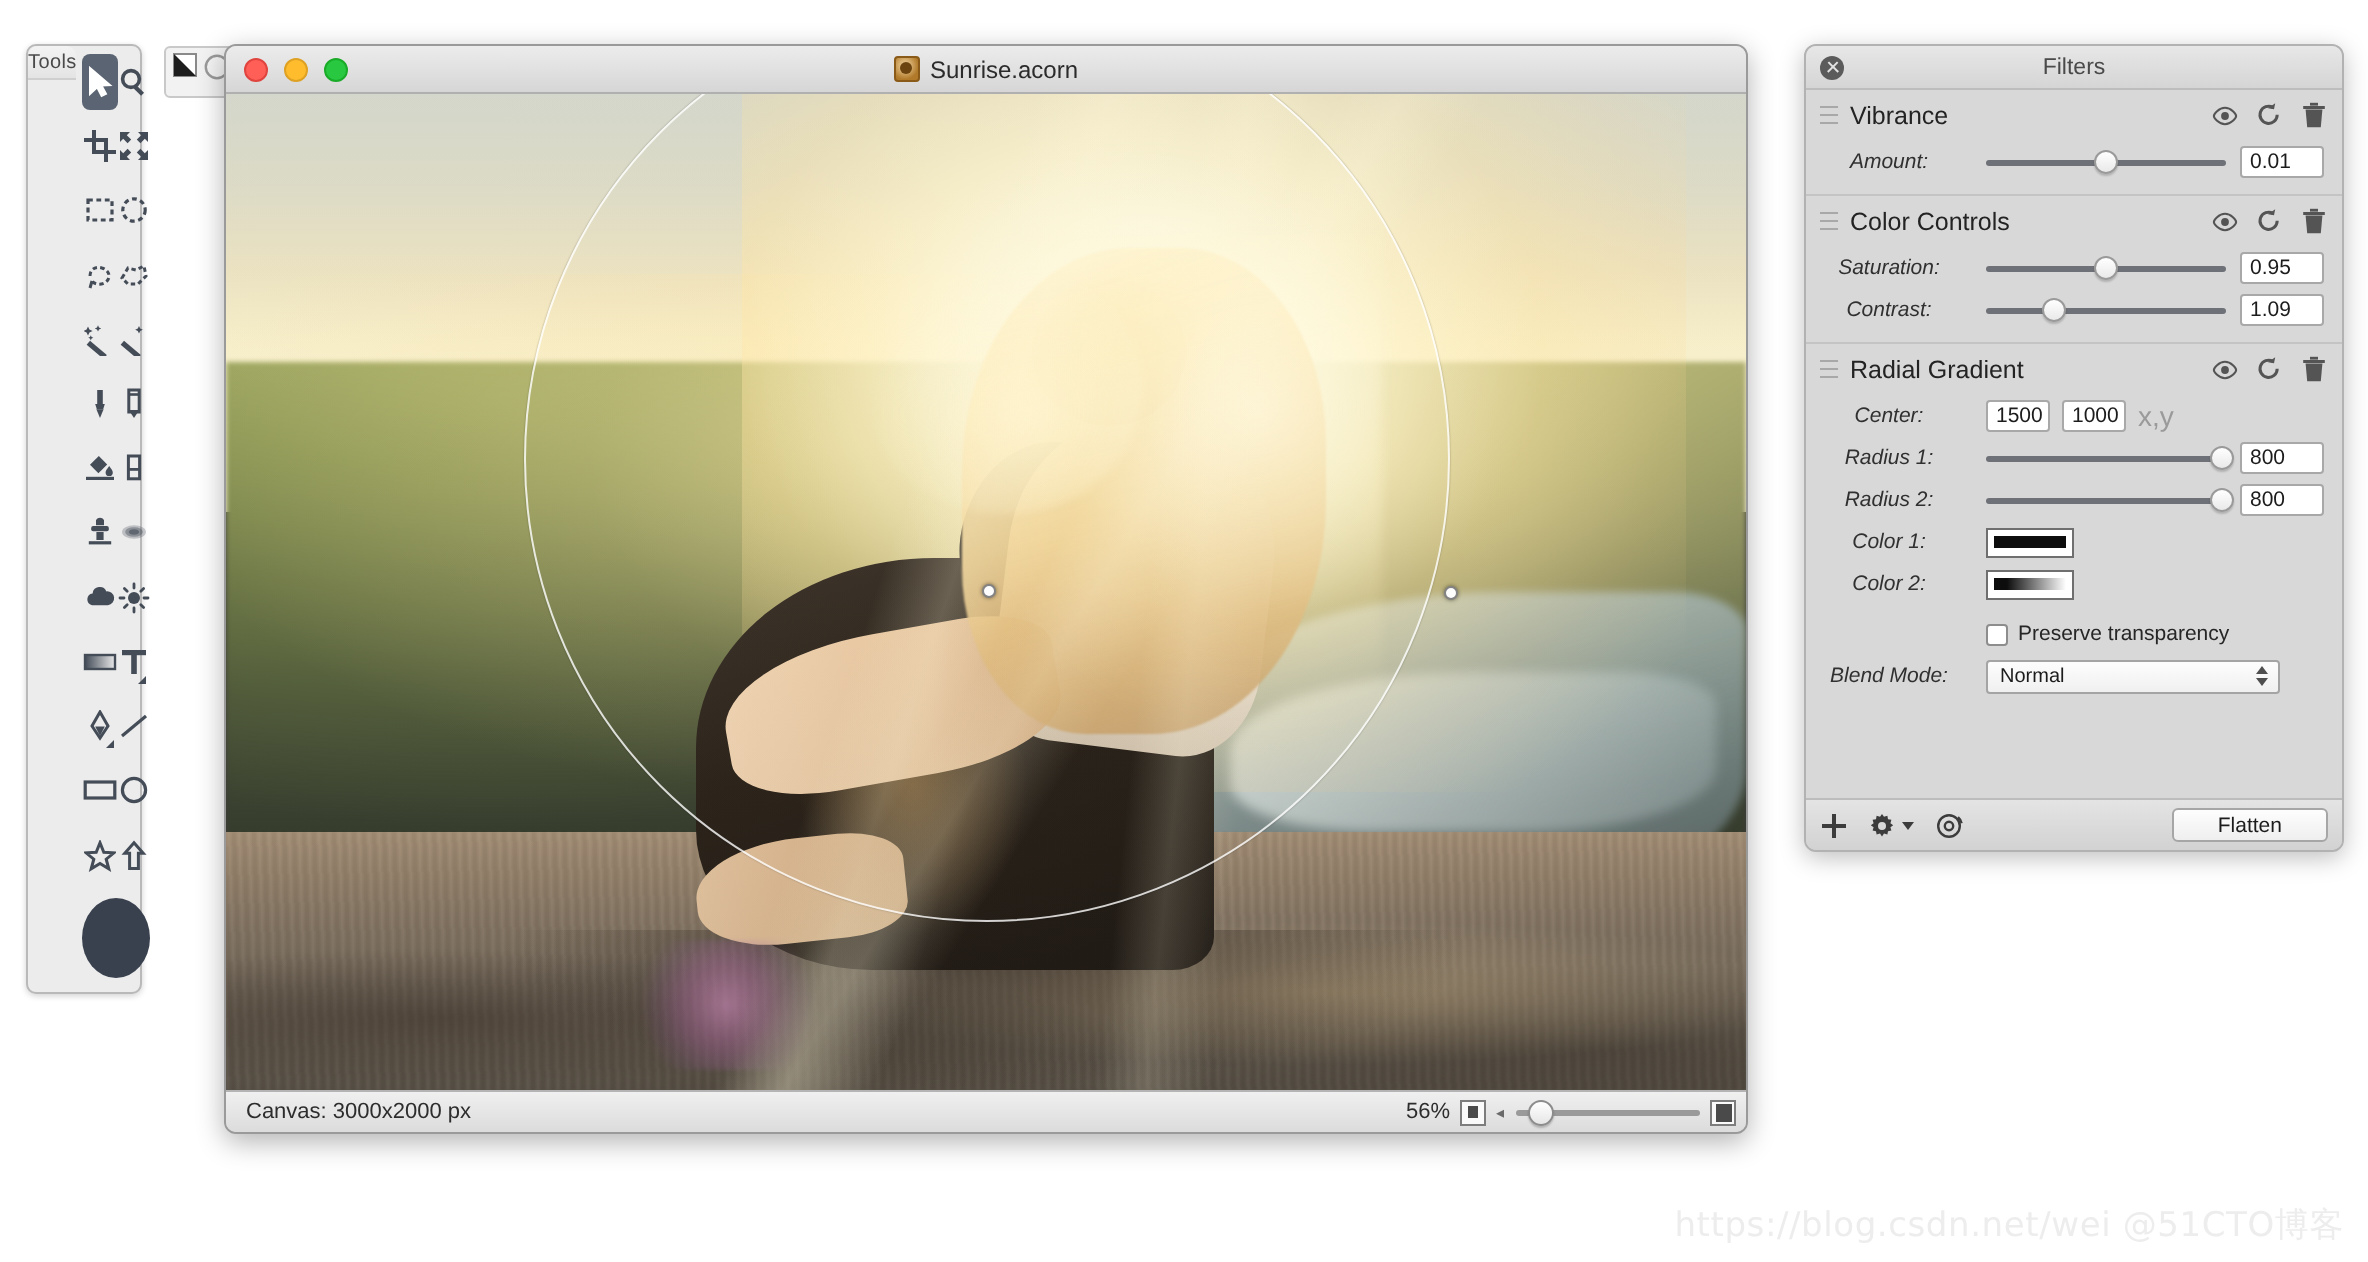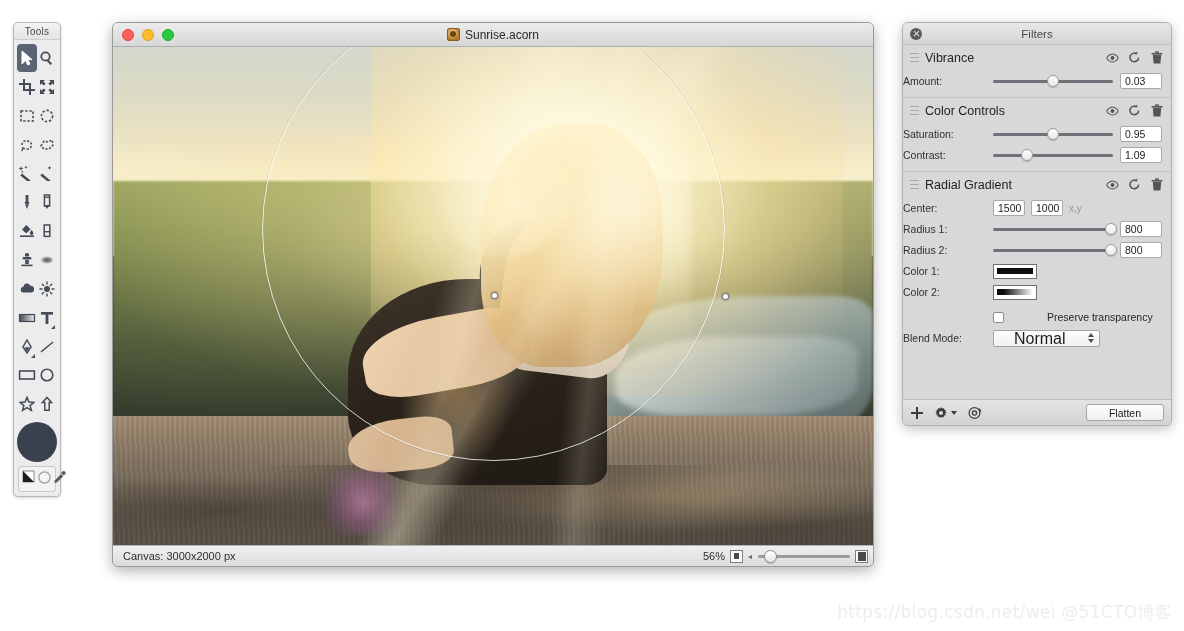--- a/index.html
+++ b/index.html
@@ -7,26 +7,26 @@
     width: 1184px; height: 631px;
     background: #ffffff;
     font-family: "Liberation Sans", sans-serif;
     overflow: hidden;
   }
   #root { position: relative; width: 1184px; height: 631px; }
 
   
   #tools-palette {
     position: absolute; left: 13px; top: 22px;
-    width: 48px; height: 475px;
+    width: 58px; height: 475px;
     background: #ececec;
     border: 1px solid #b9b9b9;
     border-radius: 5px;
     box-shadow: 0 1px 3px rgba(0,0,0,.18);
-    display: flex; flex-direction: column;
+    display: flex; flex-direction: row;
   }
   #tools-title {
     height: 17px; line-height: 17px;
     text-align: center;
     font-size: 10px; color: #4a4a4a;
     background: linear-gradient(#f3f3f3,#e4e4e4);
     border-bottom: 1px solid #cfcfcf;
     border-radius: 5px 5px 0 0;
     letter-spacing: .2px;
   }
@@ -380,23 +380,24 @@
   .filter-actions { margin-left: auto; display: flex; align-items: center; gap: 9px; }
   .fa-icon { width: 13px; height: 13px; display:flex; align-items:center; justify-content:center; }
   .fa-icon svg { fill: #545454; }
 
   .row {
     display: flex; align-items: center;
     height: 20px; margin: 1px 0;
     padding-right: 9px;
   }
   .row-label {
-    width: 90px; text-align: left;
+    width: 90px; text-align: center;
     font-size: 10.5px; color: #303030;
     padding-right: 7px;
+    font-style: italic;
   }
   .slider {
     position: relative;
     flex: 1; height: 14px;
     margin-right: 7px;
     display:flex; align-items:center;
   }
   .slider .track {
     position:absolute; left:0; right:0; top: 6px;
     height: 2.5px; background: #6e7278; border-radius: 2px;
@@ -411,44 +412,44 @@
   .numfield {
     width: 42px; height: 16px;
     background: #ffffff;
     border: 1px solid #a8a8a8;
     border-radius: 2px;
     font-size: 10.5px; color: #1c1c1c;
     padding: 0 0 0 4px;
     line-height: 15px;
   }
   .numfield.wide { width: 32px; }
-  .xy-label { font-size: 10px; color: #9a9a9a; margin-left: 6px; }
+  .xy-label { font-size: 14px; color: #9a9a9a; margin-left: 6px; }
   .swatch {
     width: 44px; height: 15px;
     border: 1px solid #6f6f6f;
     background: #ffffff;
     display: flex; align-items: center; justify-content: center;
   }
   .swatch .bar { width: 36px; height: 6px; }
   .bar.solid { background: #0d0d0d; }
   .bar.fade  { background: linear-gradient(90deg, #0d0d0d 0%, #0d0d0d 18%, #ffffff 100%); }
   .chk {
     width: 11px; height: 11px;
     background: #fff; border: 1px solid #8d8d8d; border-radius: 2px;
     margin-right: 5px;
   }
-  .chk-label { font-size: 10.5px; color: #262626; margin-left: 38px; }
+  .chk-label { font-size: 10.5px; color: #262626; }
   .select {
     position: relative;
-    width: 107px; height: 17px;
+    width: 147px; height: 17px;
     background: linear-gradient(#fdfdfd,#f0f0f0);
     border: 1px solid #a4a4a4;
     border-radius: 2px;
-    font-size: 16px; color: #1c1c1c;
-    line-height: 16px; padding-left: 20px;
+    font-size: 10px; color: #1c1c1c;
+    line-height: 16px; padding-left: 6px;
   }
   .select .steppers {
     position: absolute; right: 5px; top: 2px;
     display:flex; flex-direction: column; gap: 2px;
   }
   .select .steppers i {
     width:0;height:0;border-left:3.5px solid transparent;border-right:3.5px solid transparent;
   }
   .select .steppers i.up   { border-bottom: 4px solid #4e4e4e; }
   .select .steppers i.down { border-top: 4px solid #4e4e4e; }
@@ -803,21 +804,21 @@
                 </svg>
             </span>
           </span>
         </div>
         <div class="row">
           <span class="row-label">Amount:</span>
           <span class="slider">
             <span class="track"></span>
             <span class="knob" style="left:45%"></span>
           </span>
-          <span class="numfield">0.03</span>
+          <span class="numfield">0.01</span>
         </div>
       </div>
 
       <div class="filter-section">
         <div class="filter-head">
           <span class="grip">
               <i></i>
               <i></i>
               <i></i>
             </span>

